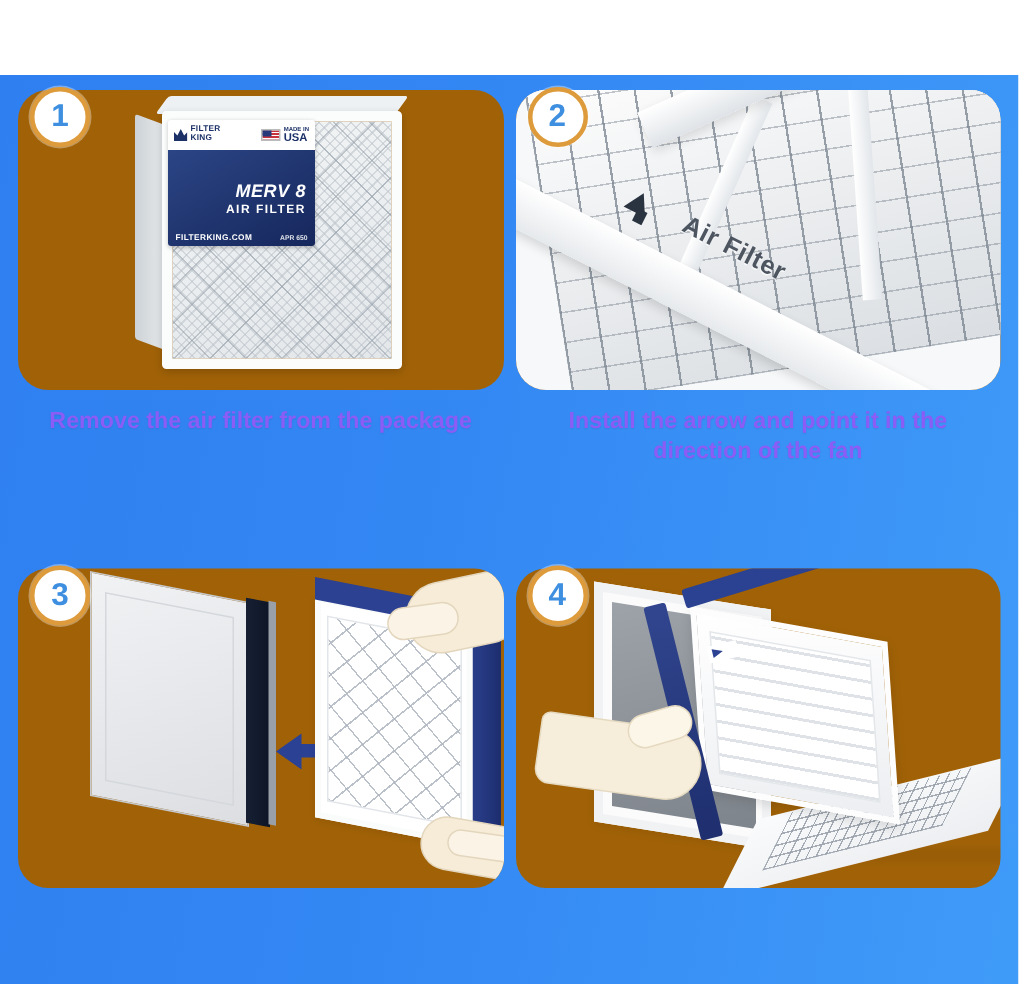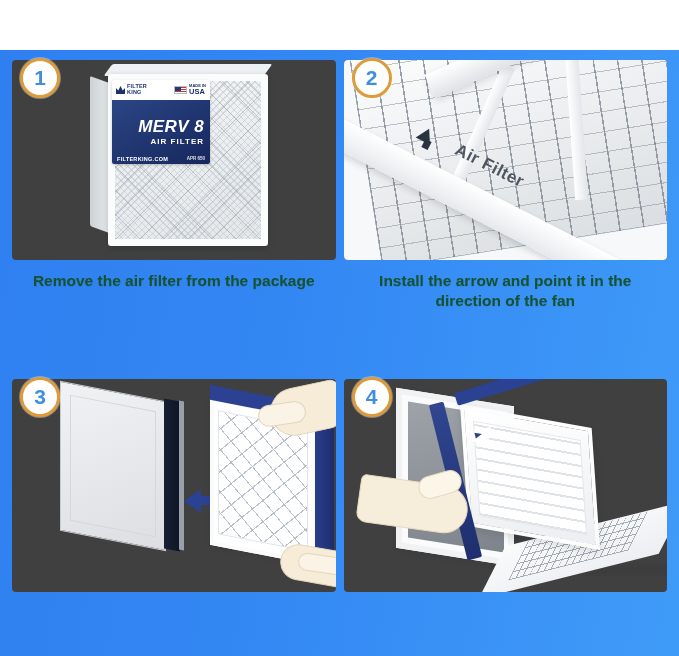--- a/index.html
+++ b/index.html
@@ -28,33 +28,33 @@
     position:absolute;left:0;top:50px;width:679px;height:606px;
     background:linear-gradient(100deg,#2f7ff0 0%,#3387f3 42%,#3f9bf8 100%);
   }
   .grid{
     position:absolute;left:0;top:50px;width:679px;height:606px;
     display:grid;grid-template-columns:1fr 1fr;grid-template-rows:auto auto;
     column-gap:8px;row-gap:4px;padding:10px 12px 0 12px;box-sizing:border-box;
   }
   .panel{position:relative;display:flex;flex-direction:column;}
   .card{
-    position:relative;background:#404040;border-radius:4px;
+    position:relative;background:#a16207;border-radius:20px;
     height:200px;overflow:hidden;
   }
   .panel.row2 .card{height:213px;}
   .badge{
     position:absolute;left:8px;top:-2px;width:40px;height:40px;border-radius:50%;
     background:#ffffff;border:3px solid #dd9b3c;box-sizing:border-box;
     display:flex;align-items:center;justify-content:center;
     font-size:21px;font-weight:bold;color:#3f8fe0;z-index:9;
     box-shadow:0 0 0 1px rgba(255,255,255,.35);
   }
   .caption{
-    margin-top:11px;text-align:center;color:#14532d;
+    margin-top:11px;text-align:center;color:#8b5cf6;
     font-size:15.5px;font-weight:bold;line-height:1.32;
     padding:0 6px;text-shadow:0 1px 1px rgba(0,0,0,.07);
   }
   .art{position:absolute;inset:0;}
 
   
   .p1-wrap{position:absolute;left:78px;top:14px;width:180px;height:172px;}
   .p1-side{
     position:absolute;left:0;top:10px;width:22px;height:150px;
     background:linear-gradient(90deg,#cdd2d6,#e9ecee);
@@ -94,21 +94,21 @@
       repeating-linear-gradient(180deg,#c8323c 0 1px,#fff 1px 2px);
     position:relative;border:.4px solid #bbb;box-sizing:border-box;}
   .flag:after{content:"";position:absolute;left:0;top:0;width:6px;height:4px;background:#27387a;}
   .lbl-usa-txt{font-size:4px;color:#1c3168;line-height:1;font-weight:bold;}
   .lbl-usa-big{font-size:7.5px;font-weight:bold;color:#1c3168;line-height:1;}
   .lbl-blue{
     flex:1;background:linear-gradient(150deg,#2b4585,#16275c);
     color:#fff;display:flex;flex-direction:column;justify-content:center;
     align-items:flex-end;padding:0 6px 0 0;position:relative;
   }
-  .lbl-merv{font-size:17px;font-weight:bold;font-style:italic;letter-spacing:.4px;line-height:1;}
+  .lbl-merv{font-size:12px;font-weight:bold;font-style:italic;letter-spacing:.4px;line-height:1;}
   .lbl-af{font-size:8px;font-weight:bold;letter-spacing:1px;margin-top:2px;}
   .lbl-foot{
     position:absolute;left:0;bottom:2px;width:100%;
     display:flex;justify-content:space-between;padding:0 5px;box-sizing:border-box;
   }
   .lbl-site{font-size:5.5px;font-weight:bold;letter-spacing:.3px;}
   .lbl-apr{font-size:4.5px;font-weight:bold;opacity:.85;}
 
   
   .p2-bgphoto{position:absolute;inset:0;background:#f7f8f9;}

